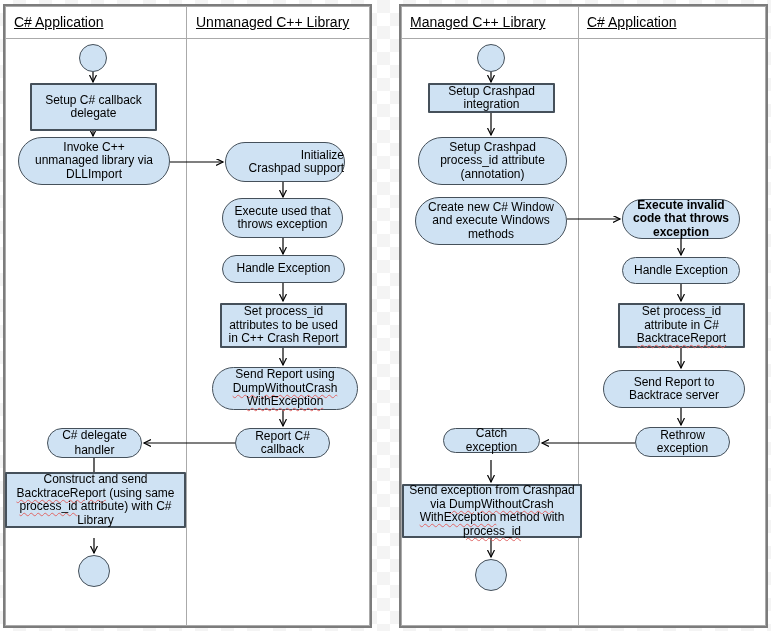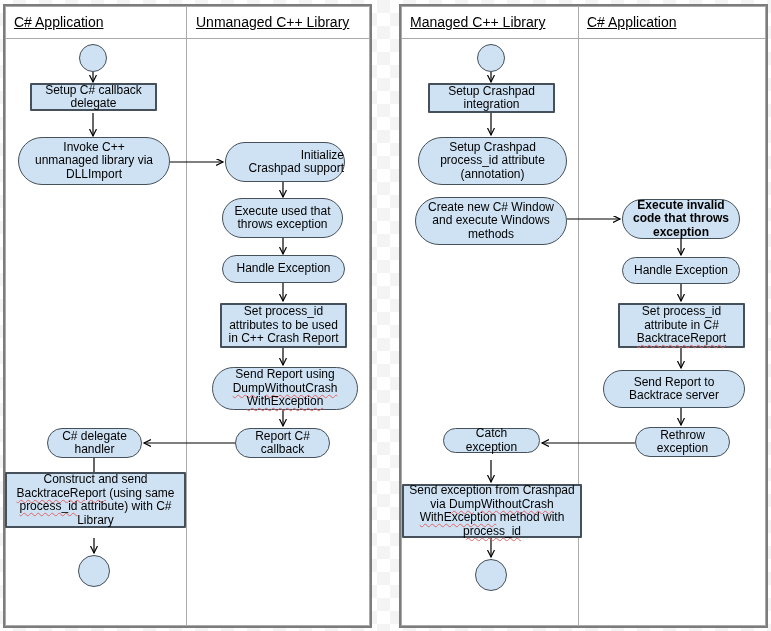--- a/index.html
+++ b/index.html
@@ -69,21 +69,21 @@
       <path class="flow" marker-end="url(#arrL)" d="M278,232 L278,248"></path>
       <path class="flow" marker-end="url(#arrL)" d="M278,277 L278,295"></path>
       <path class="flow" marker-end="url(#arrL)" d="M278,342 L278,359"></path>
       <path class="flow" marker-end="url(#arrL)" d="M278,404 L278,420"></path>
       <path class="flow" marker-end="url(#arrL)" d="M230,437 L139,437"></path>
       <path class="flow" marker-end="url(#arrL)" d="M89,452 L89,476"></path>
       <path class="flow" marker-end="url(#arrL)" d="M89,532 L89,547"></path>
     </svg>
 
     <div class="node circle" style="left:74px;top:38px;width:28px;height:28px;"></div>
-    <div class="node rect" style="left:25px;top:77px;width:127px;height:28px;">
+    <div class="node rect" style="left:25px;top:77px;width:127px;height:48px;">
         <div><span>Setup C# callback</span></div>
         <div><span>delegate</span></div>
       </div>
     <div class="node rounded" style="left:13px;top:131px;width:152px;height:48px;">
         <div><span>Invoke C++</span></div>
         <div><span>unmanaged library via</span></div>
         <div><span>DLLImport</span></div>
       </div>
     <div class="node rounded" style="left:220px;top:136px;width:120px;height:40px;align-items:flex-end;">
         <div><span>Initialize</span></div>
@@ -103,21 +103,21 @@
       </div>
     <div class="node rounded" style="left:207px;top:361px;width:146px;height:43px;">
         <div><span>Send Report using</span></div>
         <div><span class="sq">DumpWithoutCrash</span></div>
         <div><span class="sq">WithException</span></div>
       </div>
     <div class="node rounded" style="left:230px;top:422px;width:95px;height:30px;">
         <div><span>Report C#</span></div>
         <div><span>callback</span></div>
       </div>
-    <div class="node rounded" style="left:42px;top:422px;width:95px;height:30px;">
+    <div class="node rounded" style="left:42px;top:422px;width:95px;height:30px;justify-content:space-between;">
         <div><span>C# delegate</span></div>
         <div><span>handler</span></div>
       </div>
     <div class="node rect" style="left:0px;top:466px;width:181px;height:56px;">
         <div><span>Construct and send</span></div>
         <div><span class="sq">BacktraceReport</span><span> (using same</span></div>
         <div><span class="sq">process_id</span><span> attribute) with C#</span></div>
         <div><span>Library</span></div>
       </div>
     <div class="node circle" style="left:73px;top:549px;width:32px;height:32px;"></div>

